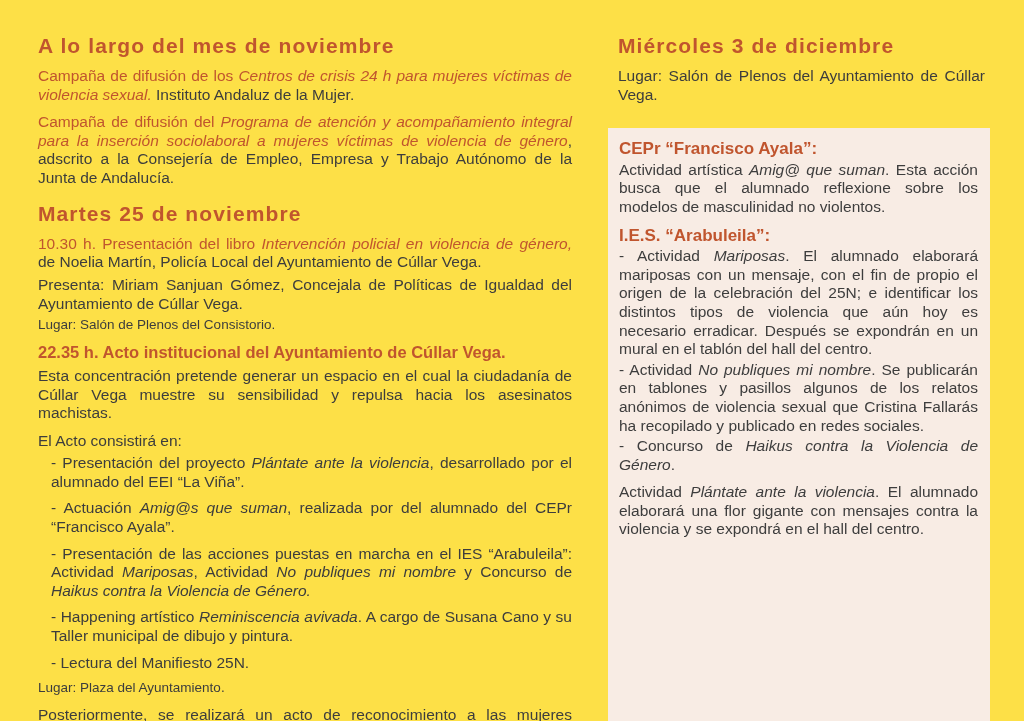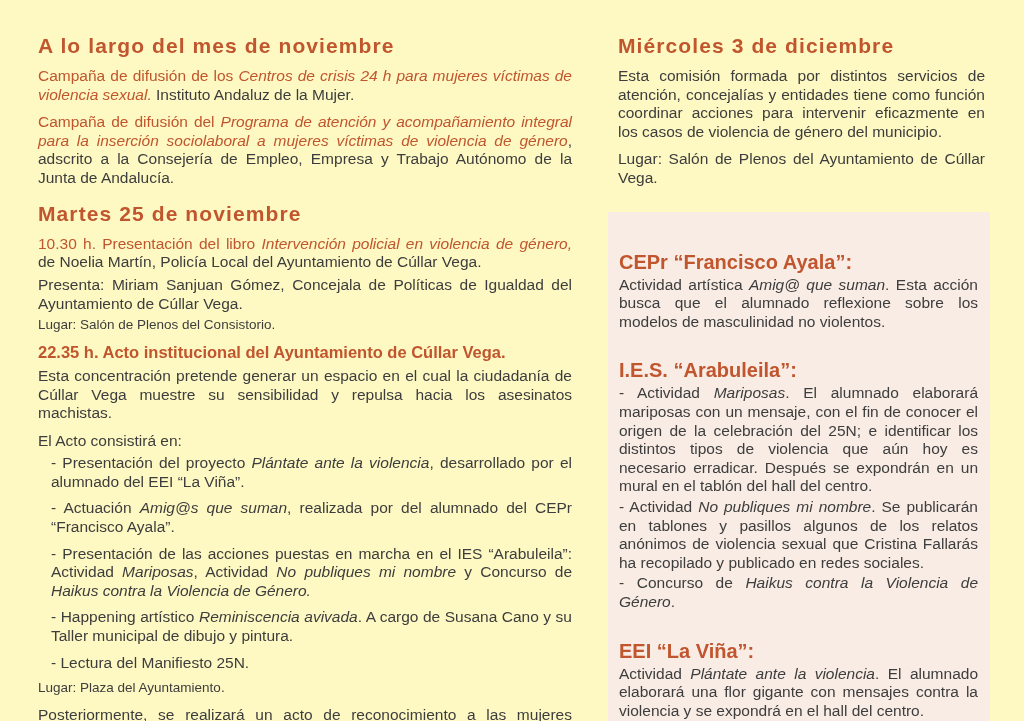--- a/index.html
+++ b/index.html
@@ -1,19 +1,19 @@
 <!DOCTYPE html>
 <html><head>
 <meta charset="utf-8">
 <style>
   * { box-sizing: border-box; }
   html, body { margin: 0; padding: 0; background: #ffffff; }
   .page {
     width: 1024px; height: 721px;
-    background: #fef9c3;
+    background: #fde047;
     overflow: hidden;
     display: flex;
     padding: 34px 34px 0 38px;
     gap: 36px;
     font-family: "Liberation Sans", sans-serif;
     color: #3d3d3d;
     font-size: 15.5px;
     line-height: 1.2;
   }
   .col-left { width: 534px; flex: none; }
@@ -49,22 +49,22 @@
     font-weight: bold;
     font-size: 14px;
     letter-spacing: 2.2px;
     line-height: 1.3;
     text-align: justify;
     margin: 0 0 13px 0;
   }
   .entity-h {
     color: #c0552e;
     font-weight: bold;
-    font-size: 20px;
-    margin: 28px 0 2px 0;
+    font-size: 17px;
+    margin: 0 0 2px 0;
     line-height: 1.15;
   }
   .activities-box p { margin: 0 0 2px 0; }
   .activities-box .entity-block { margin-bottom: 9px; }
 </style>
 </head>
 <body>
 
 <div class="page">
 
@@ -106,39 +106,37 @@
 
     <p>Posteriormente, se realizará un acto de reconocimiento a las mujeres víctimas de violencia de género en el Monolito frente a la Casa de la Cultura. Las personas interesadas podrán hacer su propio homenaje con flores, carteles o cualquier objeto con el que pretendan expresar su rechazo a todas las formas de violencia contra las mujeres.</p>
 
   </div>
 
   <div class="col-right">
 
     <div class="h-date inset">Miércoles 3 de diciembre</div>
 
 
-    <p class="inset">Esta comisión formada por distintos servicios de atención, concejalías y entidades tiene como función coordinar acciones para intervenir eficazmente en los casos de violencia de género del municipio.</p>
 
     <p class="inset">Lugar: Salón de Plenos del Ayuntamiento de Cúllar Vega.</p>
 
     <div class="activities-box">
 
       <div class="entity-block">
         <div class="entity-h">CEPr “Francisco Ayala”:</div>
         <p><span>Actividad artística </span><span class="it">Amig@ que suman</span><span>. Esta acción busca que el alumnado reflexione sobre los modelos de masculinidad no violentos.</span></p>
       </div>
 
       <div class="entity-block">
         <div class="entity-h">I.E.S. “Arabuleila”:</div>
-        <p><span>- Actividad </span><span class="it">Mariposas</span><span>. El alumnado elaborará mariposas con un mensaje, con el fin de conocer el origen de la celebración del 25N; e identificar los distintos tipos de violencia que aún hoy es necesario erradicar. Después se expondrán en un mural en el tablón del hall del centro.</span></p>
+        <p><span>- Actividad </span><span class="it">Mariposas</span><span>. El alumnado elaborará mariposas con un mensaje, con el fin de propio el origen de la celebración del 25N; e identificar los distintos tipos de violencia que aún hoy es necesario erradicar. Después se expondrán en un mural en el tablón del hall del centro.</span></p>
         <p><span>- Actividad </span><span class="it">No publiques mi nombre</span><span>. Se publicarán en tablones y pasillos algunos de los relatos anónimos de violencia sexual que Cristina Fallarás ha recopilado y publicado en redes sociales.</span></p>
         <p><span>- Concurso de </span><span class="it">Haikus contra la Violencia de Género</span><span>.</span></p>
       </div>
 
       <div class="entity-block">
-        <div class="entity-h">EEI “La Viña”:</div>
         <p><span>Actividad </span><span class="it">Plántate ante la violencia</span><span>. El alumnado elaborará una flor gigante con mensajes contra la violencia y se expondrá en el hall del centro.</span></p>
       </div>
 
     </div>
 
   </div>
 </div>
 
 </body></html>

